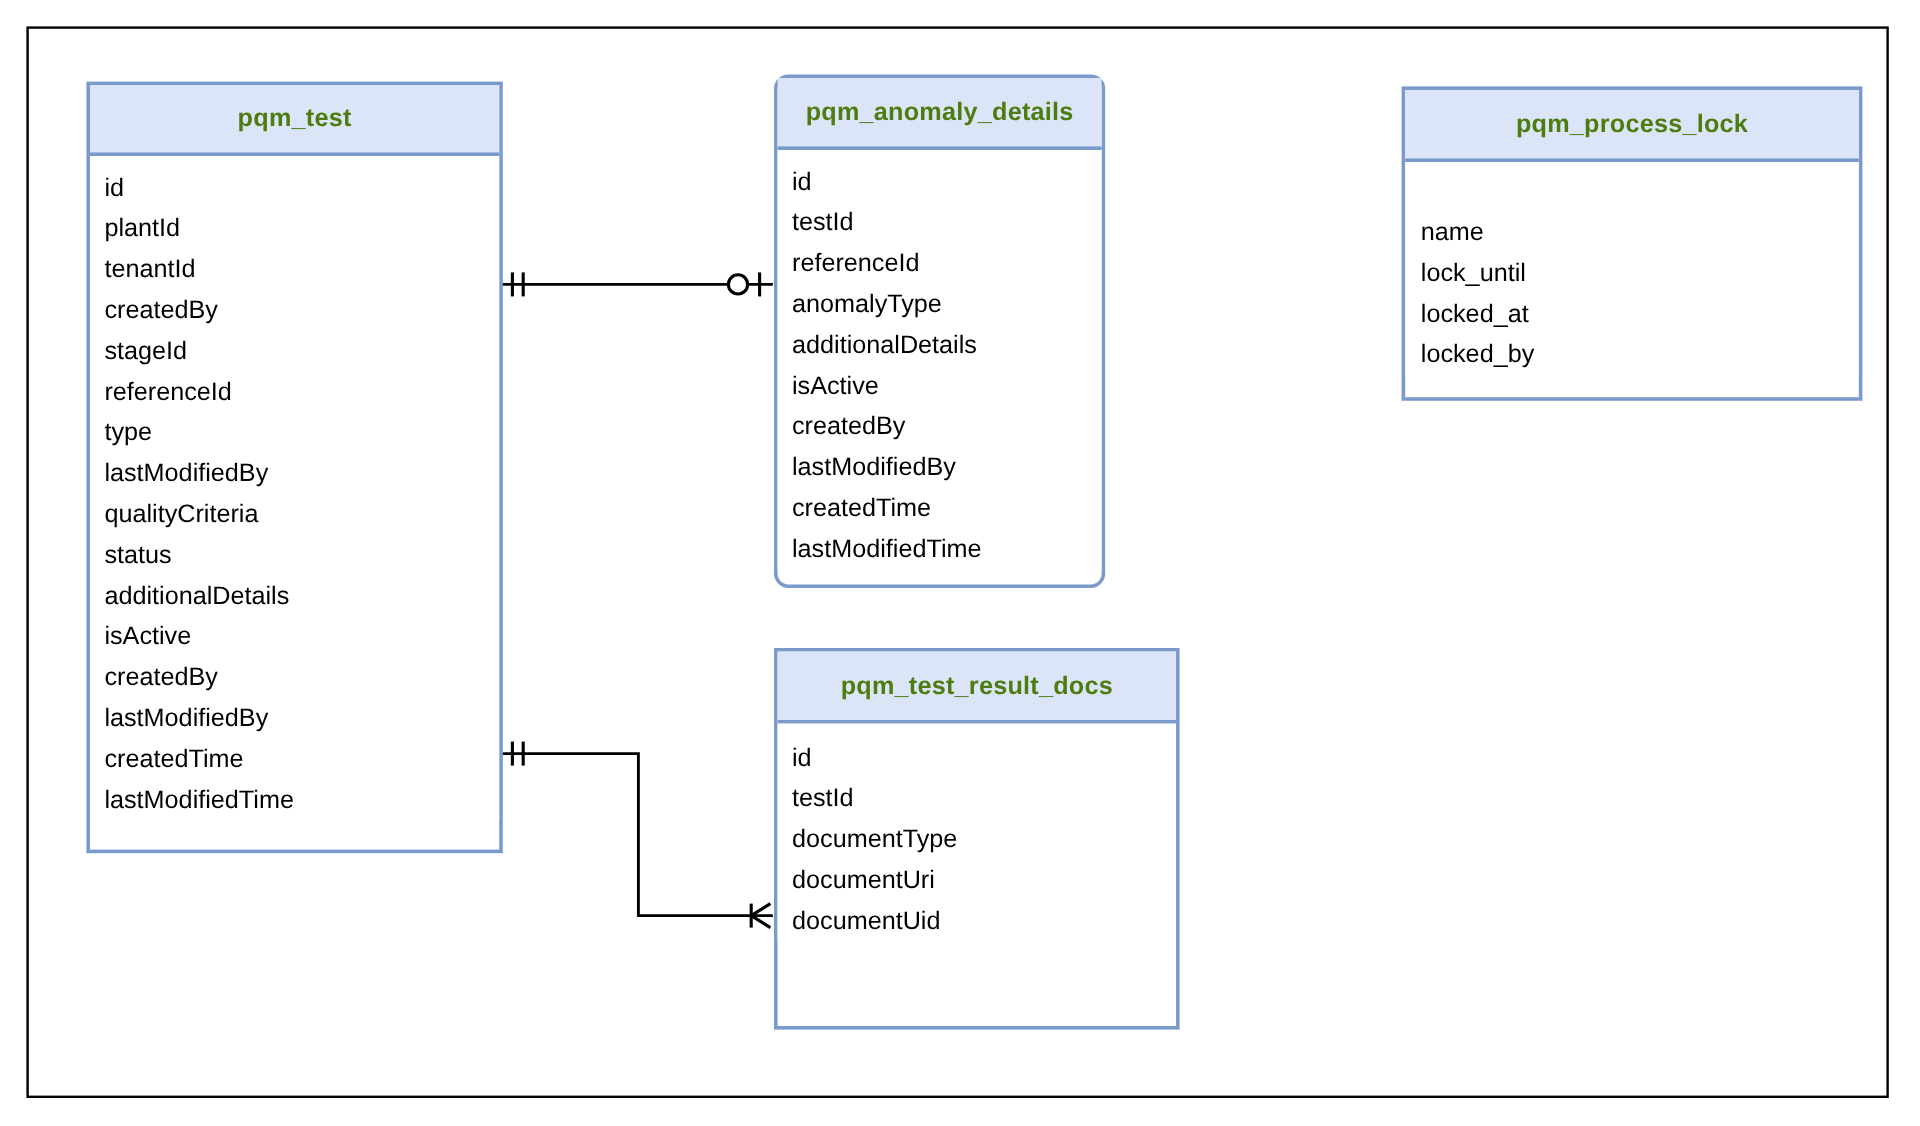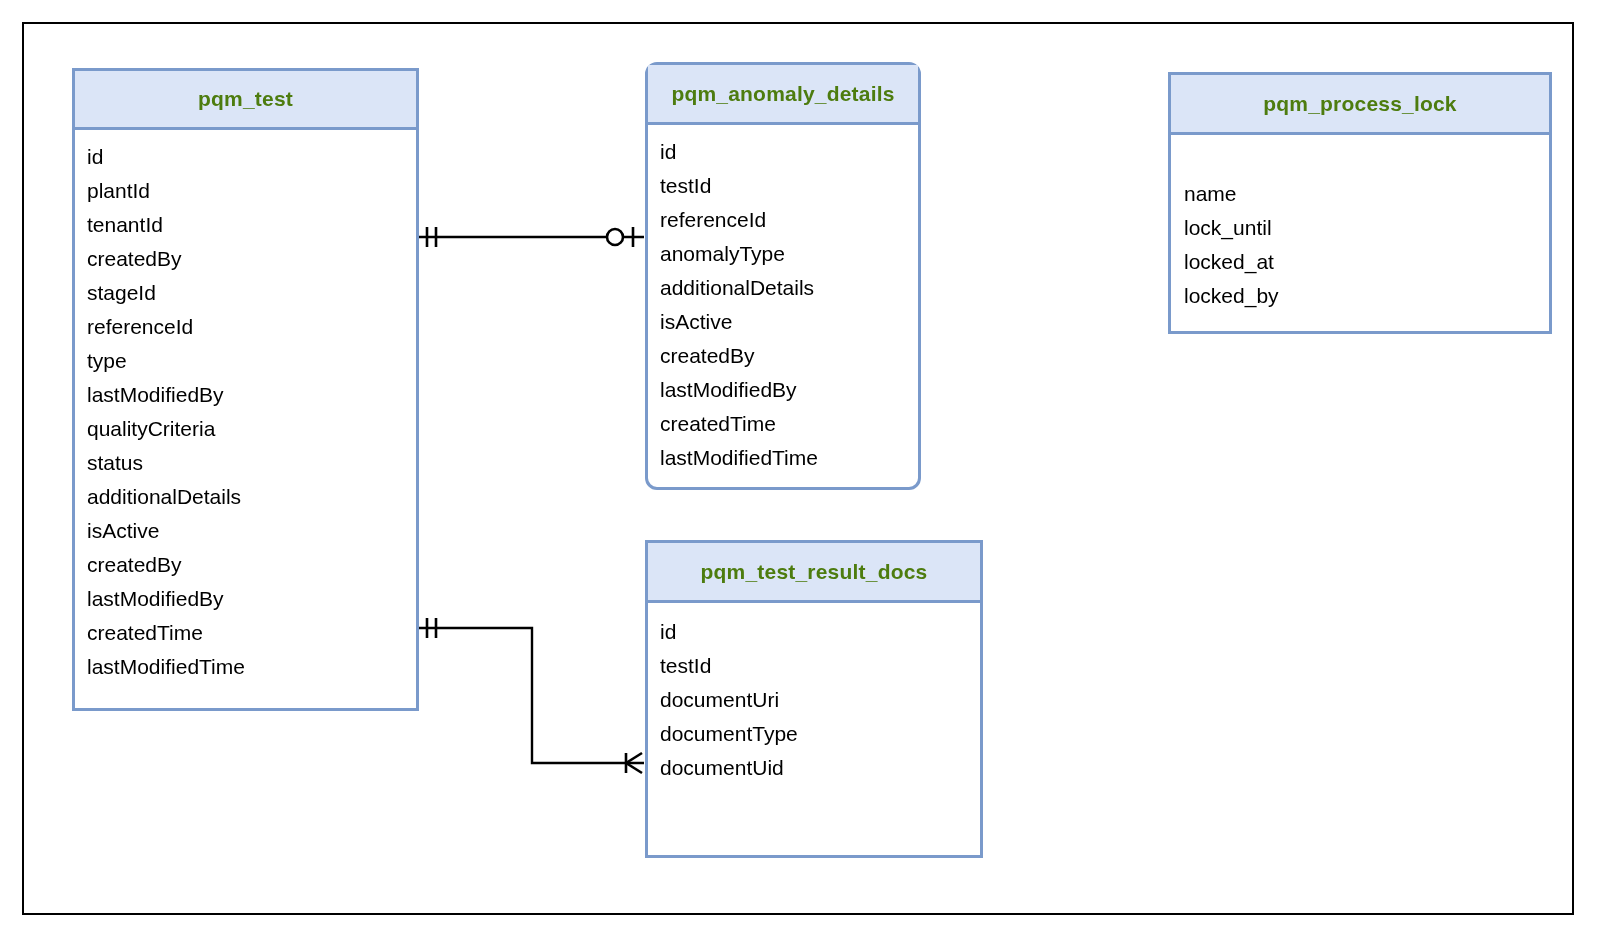--- a/index.html
+++ b/index.html
@@ -125,22 +125,22 @@
       <div class="field-row">locked_at</div>
       <div class="field-row">locked_by</div>
     </div>
   </div>
 
   <div class="entity" style="left:645px; top:540px; width:338px; height:318px;">
     <div class="entity-header" style="height:60px;">pqm_test_result_docs</div>
     <div class="entity-body" style="padding-top:12px;">
       <div class="field-row">id</div>
       <div class="field-row">testId</div>
+      <div class="field-row">documentType</div>
       <div class="field-row">documentUri</div>
-      <div class="field-row">documentType</div>
       <div class="field-row">documentUid</div>
     </div>
   </div>
 
   <svg id="connector-layer" viewBox="0 0 1600 938" width="1600" height="938">
 
     <g>
       <line x1="419" y1="237" x2="644" y2="237" stroke="#000000" stroke-width="2.4"></line>
 
       <line x1="427" y1="227" x2="427" y2="247" stroke="#000000" stroke-width="2.6"></line>

